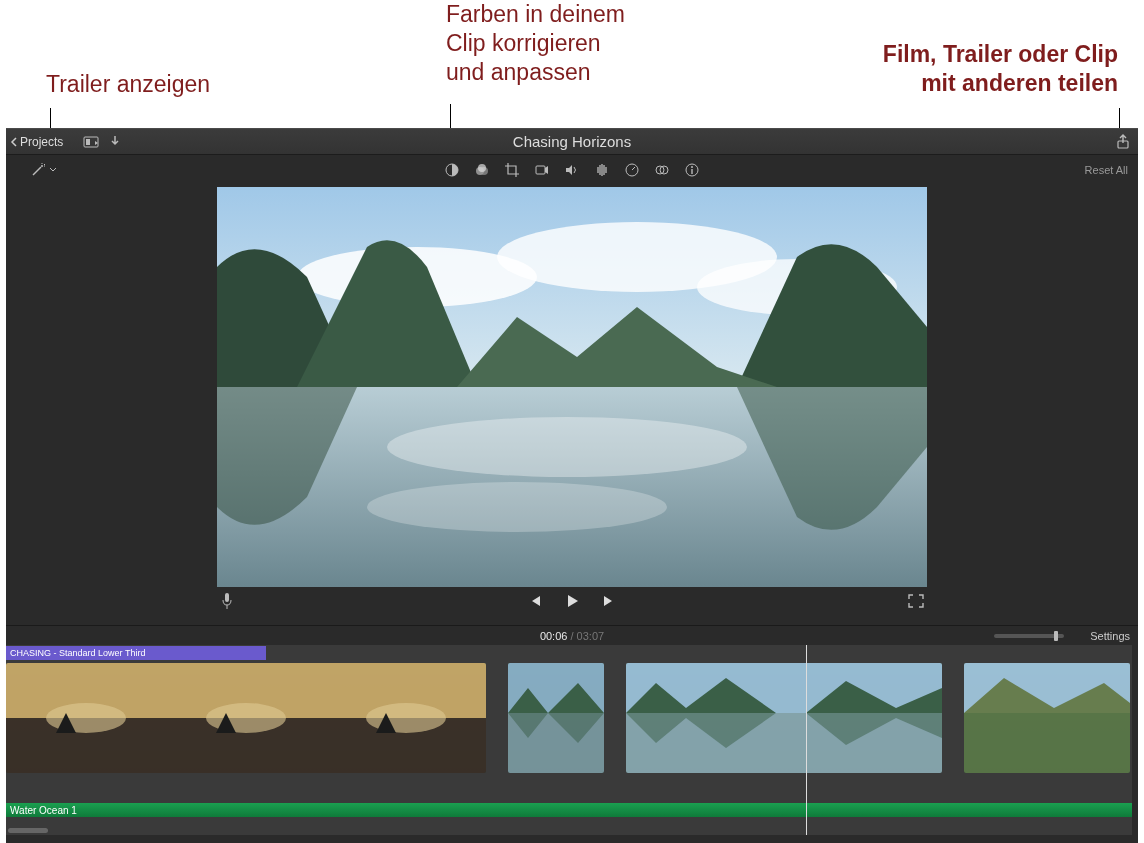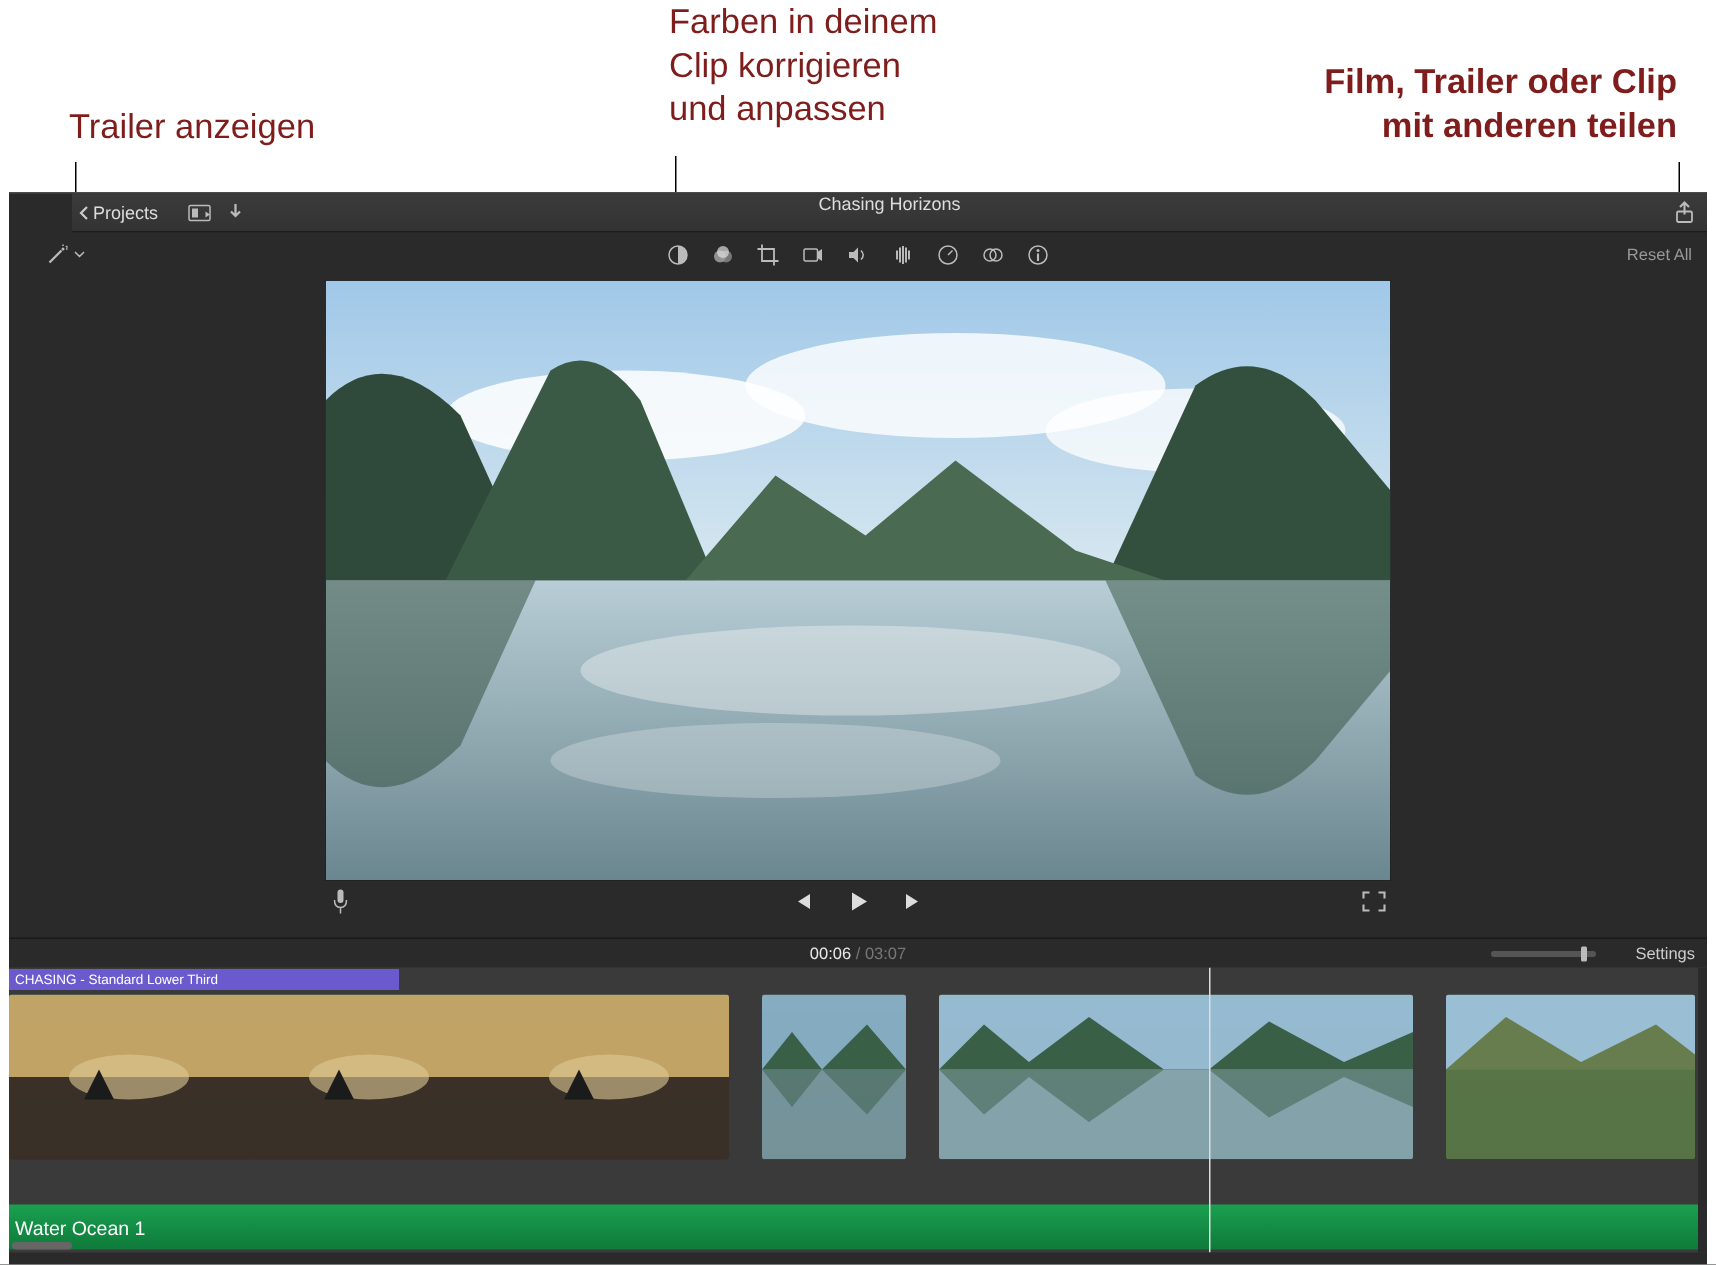--- a/index.html
+++ b/index.html
@@ -29,25 +29,25 @@
     width: 1132px;
     height: 715px;
     background: #2a2a2a;
     overflow: hidden;
     border-top: 1px solid #4a4a4a;
   }
   .titlebar {
     height: 26px;
     background: linear-gradient(#3b3b3b,#333);
     display: flex;
+    align-items: center;
     position: relative;
     color: #ccc;
     font-size: 12px;
     border-bottom: 1px solid #1c1c1c;
-    margin-left: 42px;
   }
   .projects-btn {
     display: flex;
     align-items: center;
     gap: 2px;
     padding: 0 8px 0 4px;
     height: 100%;
     cursor: pointer;
     font-size: 12px;
     font-weight: 500;
@@ -56,21 +56,21 @@
   .tb-icon {
     width: 24px; height: 26px;
     display: flex; align-items: center; justify-content: center;
     color: #bbb;
   }
   .tb-title {
     position: absolute;
     left: 50%;
     transform: translateX(-50%);
     color: #ddd;
-    font-size: 12px;
+    font-size: 15px;
   }
   .share-btn {
     position: absolute;
     right: 8px;
     top: 0;
     height: 26px;
     display: flex;
     align-items: center;
     color: #bbb;
   }
@@ -181,24 +181,24 @@
     height:100%;
     background: linear-gradient(#4a6050,#2a3530);
     position:relative;
     border-radius:2px;
     overflow:hidden;
   }
   .clip svg { width:100%; height:100%; display:block; opacity:0.95; }
   .audio-strip {
     position:absolute;
     top:158px; left:0; right:0;
-    height:30px;
+    height:14px;
     background: linear-gradient(#1aa050,#0f7a3a);
     color:#fff;
-    font-size:13px;
+    font-size:10px;
     display:flex; align-items:center;
     padding-left:4px;
   }
   .playhead {
     position:absolute;
     top:0; bottom:0;
     width:1px;
     background:#ddd;
   }
   .playhead::before {

